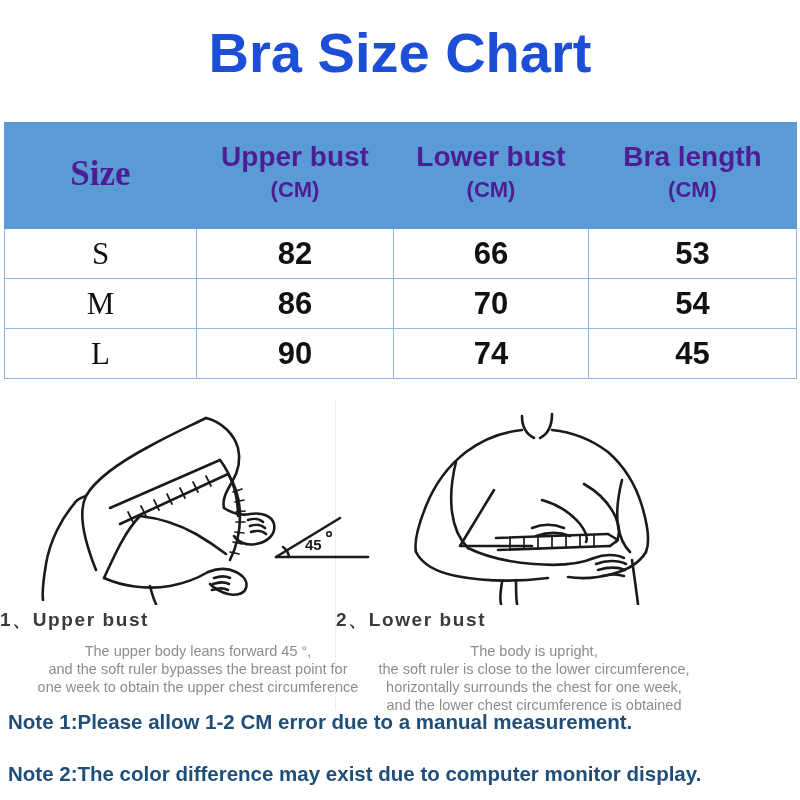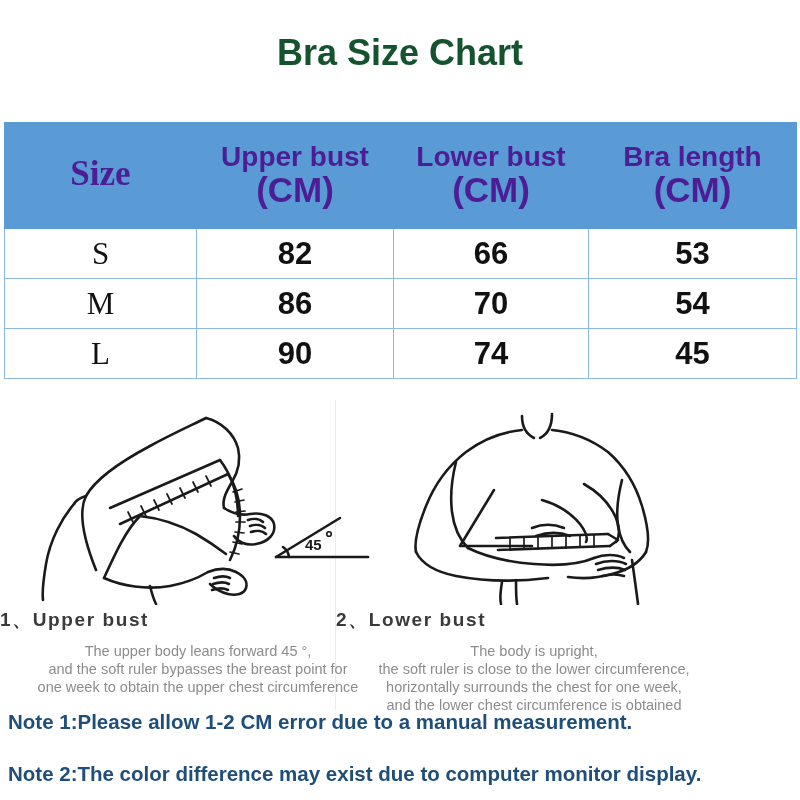--- a/index.html
+++ b/index.html
@@ -12,23 +12,23 @@
   .page { position: relative; width: 800px; height: 800px; background:#fff; }
 
   
   .title-wrap {
     position: absolute; left: 0; top: 22px; width: 800px;
     text-align: center;
   }
   .title {
     font-family: "Liberation Sans", sans-serif;
     font-weight: 700;
-    font-size: 36px;
+    font-size: 56px;
     line-height: 62px;
-    color: #14532d;
+    color: #1d4ed8;
     letter-spacing: 0px;
   }
 
   
   .size-table {
     position: absolute; left: 4px; top: 122px; width: 792px;
     border-collapse: collapse;
     table-layout: fixed;
   }
   .size-table col.c-size   { width: 192px; }
@@ -49,21 +49,21 @@
     font-weight: 700;
     font-size: 35px;
     line-height: 40px;
   }
   .th-measure {
     font-family: "Liberation Sans", sans-serif;
     font-weight: 700;
     font-size: 28px;
     line-height: 32px;
   }
-  .th-measure .unit { display: block; font-size: 35px; line-height: 33px; }
+  .th-measure .unit { display: block; font-size: 22px; line-height: 33px; }
 
   .size-table tbody td {
     border: 1px solid #8DB8E2;
     height: 50px;
     text-align: center;
     vertical-align: middle;
     color: #111111;
     background: #ffffff;
   }
   .cell-size {

